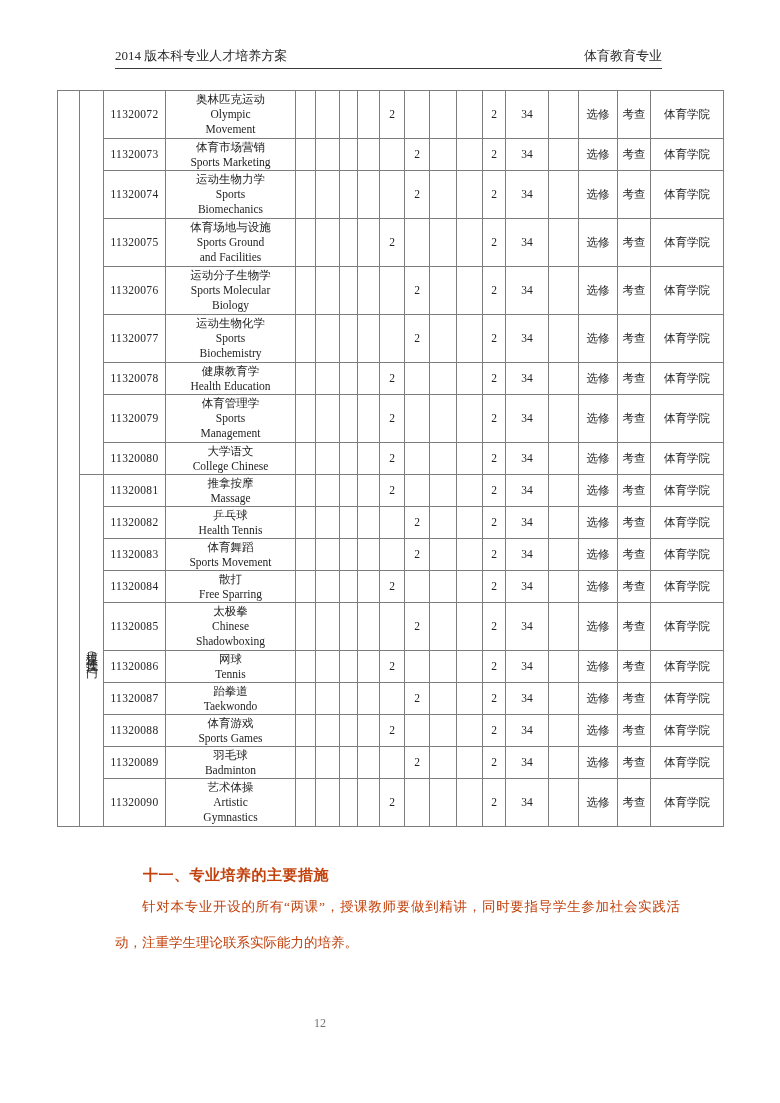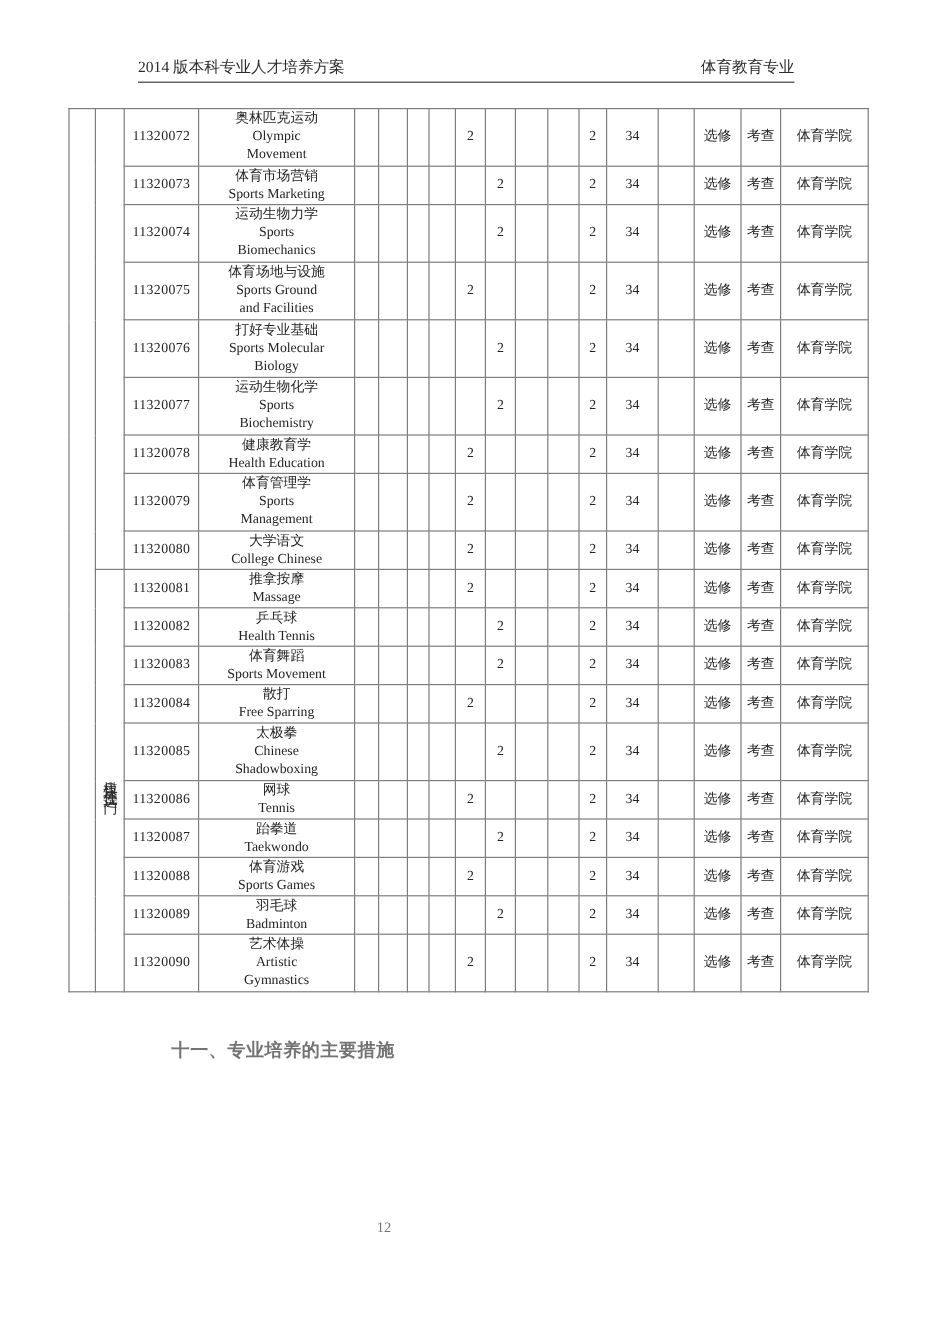--- a/index.html
+++ b/index.html
@@ -51,21 +51,21 @@
     line-height: 24px;
     color: #2b2b2b;
   }
   td.course-code { letter-spacing: 0.3px; }
 
   
   .section {
     position: absolute;
     left: 115px; width: 565px; top: 866px;
     font-size: 13.5px;
-    color: #737373;
+    color: #c2410c;
   }
   .section .section-heading {
     font-size: 15px;
     font-weight: bold;
     margin: 0 0 0 28px;
     letter-spacing: 0.5px;
   }
   .section .item { margin: 13px 0 0 28px; }
   .section .body-para {
     margin: 4px 0 0 0;
@@ -199,21 +199,21 @@
         <td>2</td>
         <td>34</td>
         <td></td>
         <td>选修</td>
         <td>考查</td>
         <td>体育学院</td>
       </tr>
       <tr class="row-tall">
         <td class="course-code">11320076</td>
         <td>
-          <div>打好专业基础</div>
+          <div>运动分子生物学</div>
           <div>Sports Molecular</div>
           <div>Biology</div>
         </td>
         <td></td>
         <td></td>
         <td></td>
         <td></td>
         <td></td>
         <td>2</td>
         <td></td>
@@ -522,15 +522,16 @@
         <td></td>
         <td>选修</td>
         <td>考查</td>
         <td>体育学院</td>
       </tr>
     </tbody>
 </table>
 
 <div class="section">
   <div class="section-heading">十一、专业培养的主要措施</div>
+  <div class="body-para">针对本专业开设的所有“两课”，授课教师要做到精讲，同时要指导学生参加社会实践活动，注重学生理论联系实际能力的培养。</div>
 </div>
 
 <div class="page-number">12</div>
 
 </body></html>

